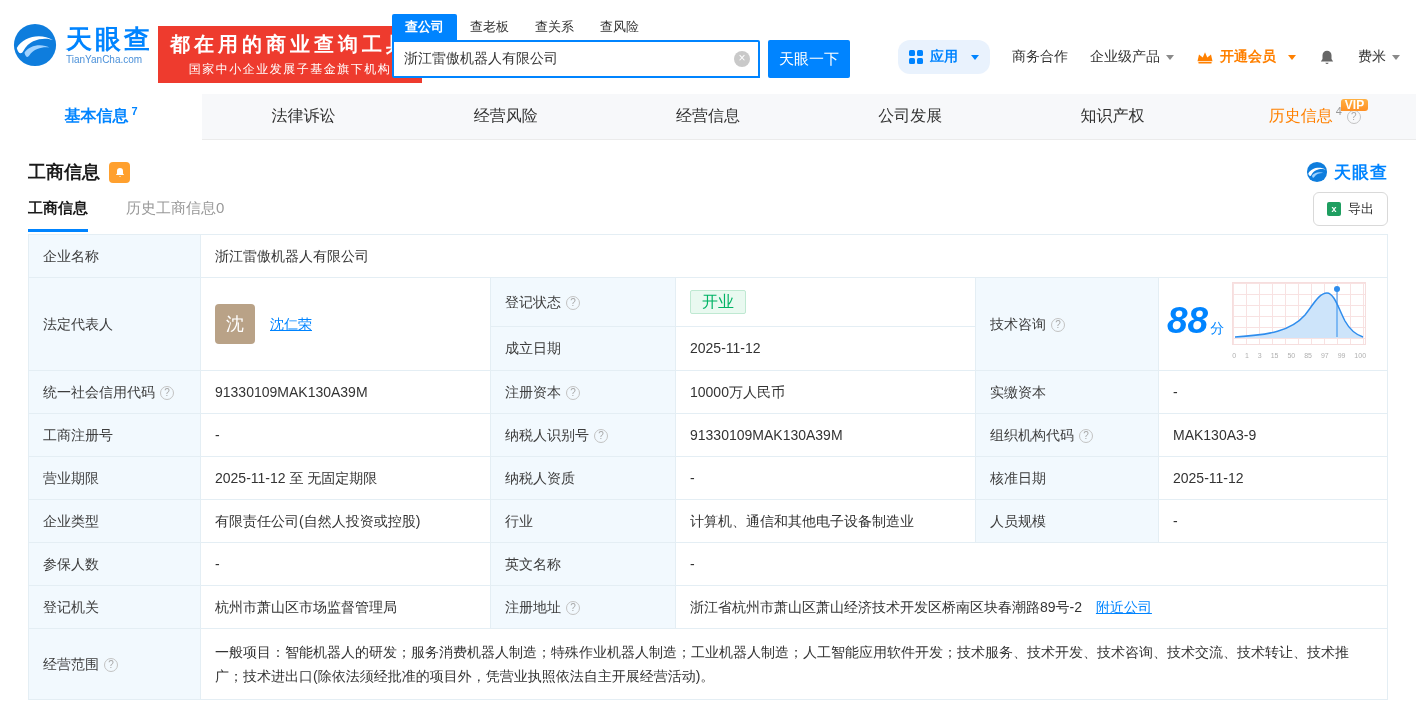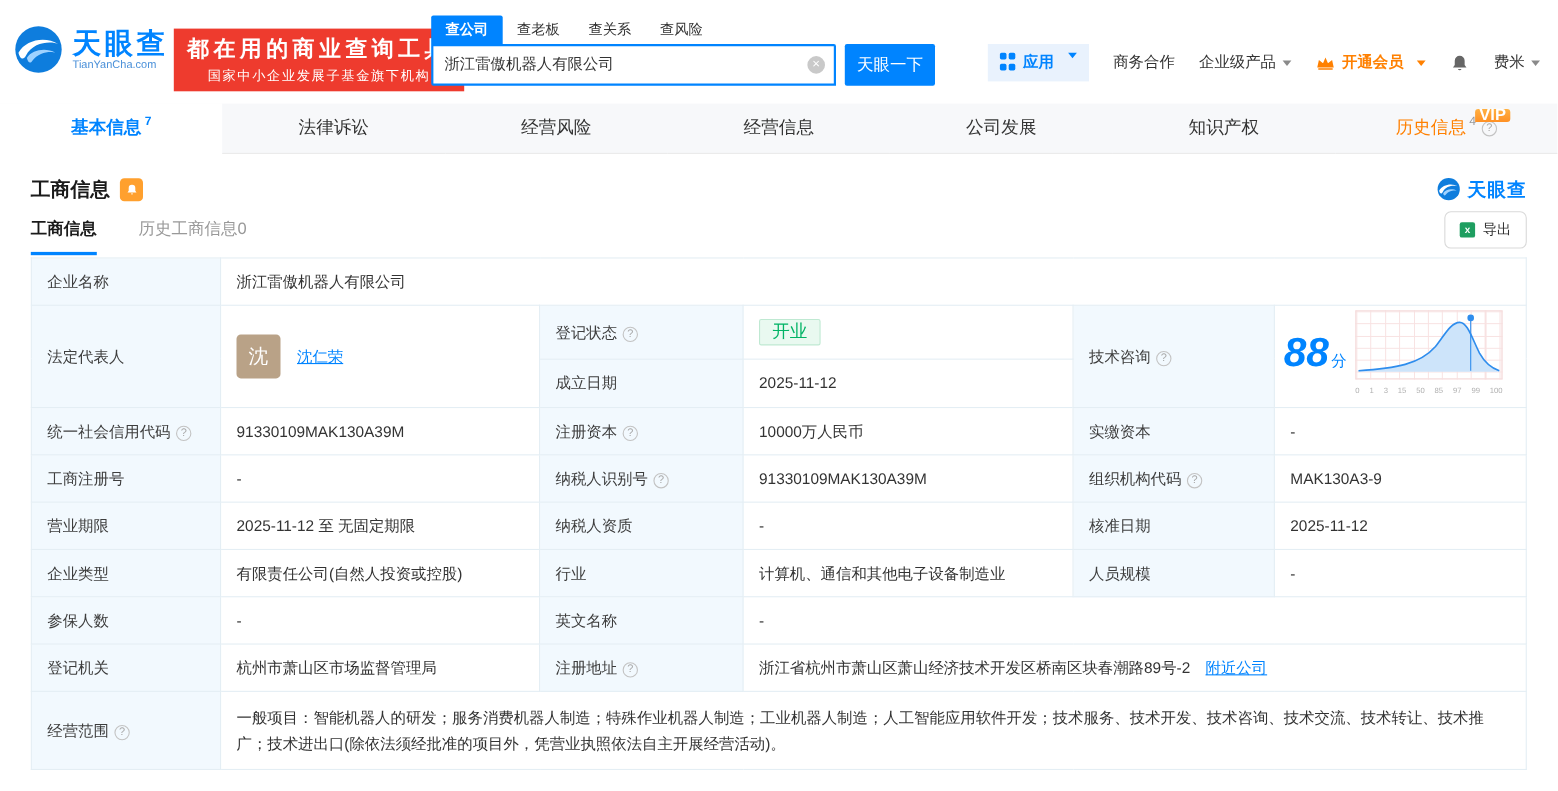--- a/index.html
+++ b/index.html
@@ -30,33 +30,33 @@
 .search-input-wrap{position:relative;width:368px}
 .search-input-wrap input{width:100%;height:38px;border:2px solid var(--brand-blue);padding:0 34px 0 10px;font-size:14px;color:#333;outline:none;border-radius:0 2px 0 2px}
 .clear-icon{position:absolute;right:10px;top:11px;width:16px;height:16px;border-radius:50%;background:#c9c9c9;color:#fff;font-size:12px;line-height:15px;text-align:center;cursor:pointer}
 .clear-icon::after{content:"×"}
 .search-btn{height:38px;width:82px;margin-left:8px;background:var(--brand-blue);color:#fff;border:none;font-size:15px;border-radius:2px;cursor:pointer}
 .top-right{position:absolute;right:16px;top:40px;display:flex;align-items:center;gap:22px;font-size:14px;color:#333;white-space:nowrap}
 .nav-item{display:flex;align-items:center;cursor:pointer}
 .caret{display:inline-block;width:0;height:0;border-left:4px solid transparent;border-right:4px solid transparent;border-top:5px solid #8a8a8a;margin-left:6px}
 .caret.blue{border-top-color:var(--brand-blue)}
 .caret.orange{border-top-color:var(--vip-orange)}
-.apps-chip{display:flex;gap:7px;background:#e9f2fd;color:var(--brand-blue);padding:8px 11px;border-radius:0;cursor:pointer;font-weight:bold}
+.apps-chip{display:flex;align-items:center;gap:7px;background:#e9f2fd;color:var(--brand-blue);padding:8px 11px;border-radius:12px;cursor:pointer;font-weight:bold}
 .grid-icon{display:grid;grid-template-columns:6px 6px;grid-gap:2px}
 .grid-icon i{width:6px;height:6px;background:var(--brand-blue);border-radius:1.5px}
 .vip-link{color:var(--vip-orange);gap:6px;font-weight:bold}
 .bell-svg{cursor:pointer}
 
 .main-tabs{display:flex;height:46px;background:#f7f8fa}
 .main-tab{flex:1;display:flex;align-items:center;justify-content:center;font-size:16px;color:#333;cursor:pointer;position:relative;border-bottom:1px solid #ebebeb}
 .main-tab.active{background:#fff;color:var(--brand-blue);font-weight:bold;border-bottom-color:#fff}
 .tab-count{font-size:11px;color:#999;margin-left:3px;transform:translateY(-6px)}
 .main-tab.active .tab-count{color:var(--brand-blue)}
 .main-tab.history{color:var(--vip-orange)}
-.vip-badge{position:absolute;top:5px;left:calc(50% + 26px);font-size:15px;font-weight:bold;background:linear-gradient(180deg,#ffb143,#ff9024);color:#fff;padding:1px 4px;border-radius:3px 3px 3px 0;line-height:10px}
+.vip-badge{position:absolute;top:5px;left:calc(50% + 26px);font-size:12px;font-weight:bold;background:linear-gradient(180deg,#ffb143,#ff9024);color:#fff;padding:1px 4px;border-radius:3px 3px 3px 0;line-height:10px}
 
 .section-head{display:flex;align-items:center;justify-content:space-between;padding:20px 28px 0}
 .sec-title-wrap{display:flex;align-items:center;gap:9px}
 .sec-title{font-size:18px;font-weight:bold;color:#1a1a1a}
 .bell-badge{width:21px;height:21px;background:#ffa02e;border-radius:4px;display:flex;align-items:center;justify-content:center;cursor:pointer}
 .watermark{display:flex;align-items:center;gap:6px}
 .wm-text{font-size:17px;font-weight:bold;color:var(--brand-blue);letter-spacing:1px}
 
 .subtab-row{display:flex;align-items:flex-end;padding:16px 28px 0;position:relative;height:48px}
 .subtab{font-size:15px;color:#999;margin-right:38px;padding-bottom:11px;cursor:pointer;border-bottom:3px solid transparent}

